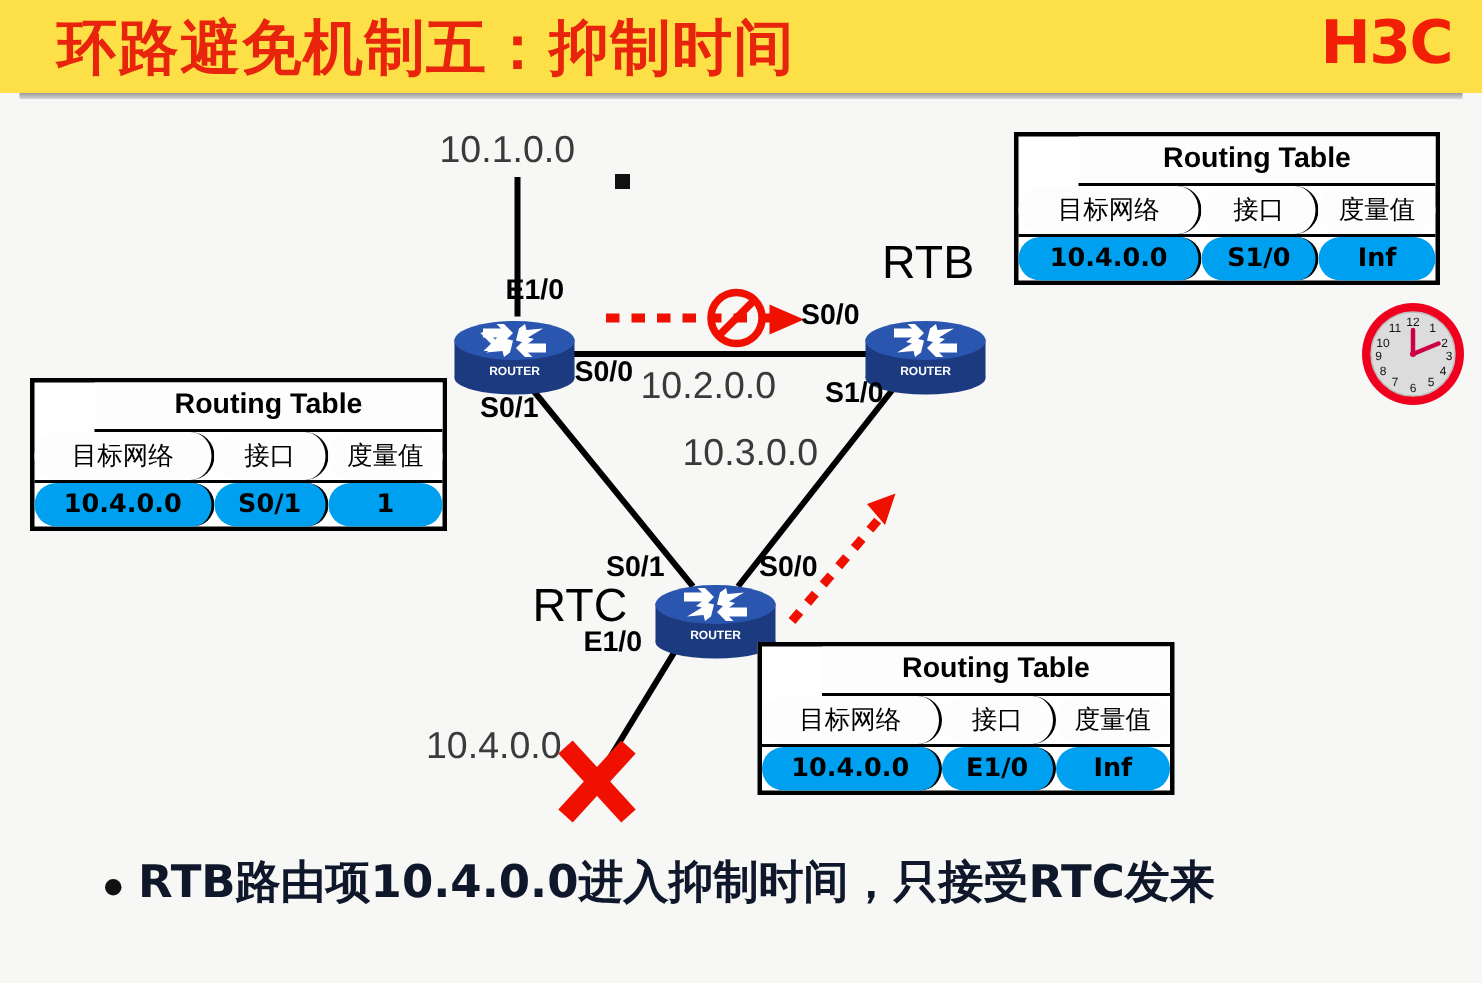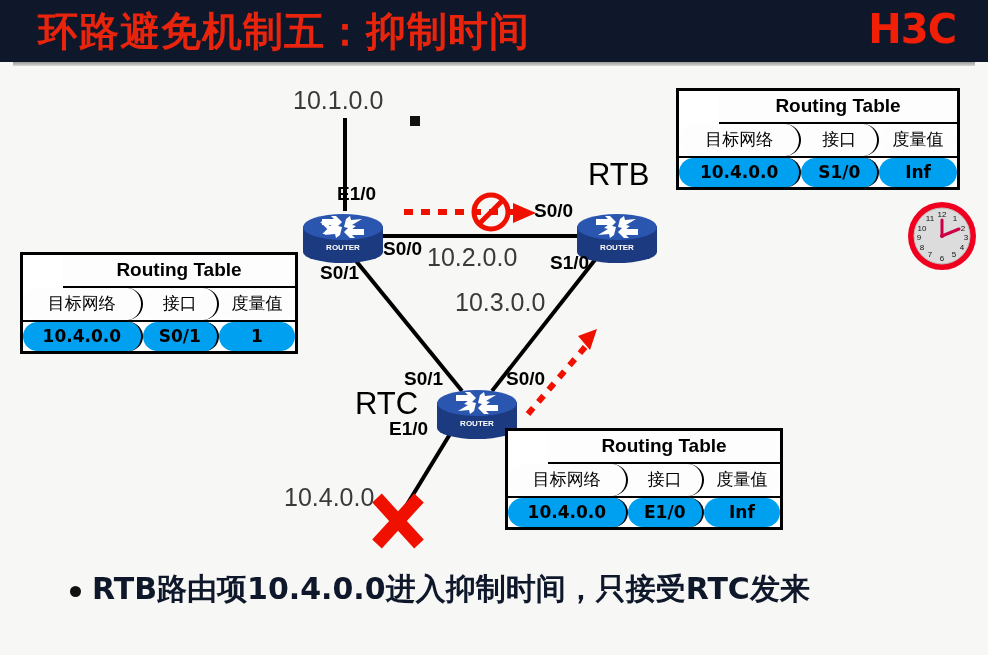--- a/index.html
+++ b/index.html
@@ -13,35 +13,35 @@
     font-family: "Liberation Sans", sans-serif;
     overflow: hidden;
     position: relative;
   }
 
   
   .header {
     position: absolute;
     left: 0; top: 0;
     width: 988px; height: 62px;
-    background: #0f172a;
+    background: #fde047;
   }
   .slide-title {
     position: absolute;
     left: 38px; top: 4px;
     font-size: 40px;
     font-weight: 700;
     color: #e8240c;
     letter-spacing: 1px;
     white-space: nowrap;
     font-family: "DejaVu Sans", "Liberation Sans", sans-serif;
   }
   .h3c-logo {
     position: absolute;
-    right: 32px; top: 6px;
+    right: 20px; top: 6px;
     font-size: 40px;
     font-weight: 800;
     color: #f01f06;
     letter-spacing: -1px;
     font-family: "DejaVu Sans", "Liberation Sans", sans-serif;
   }
   .divider {
     position: absolute;
     left: 13px; top: 62px;
     width: 962px; height: 4px;

